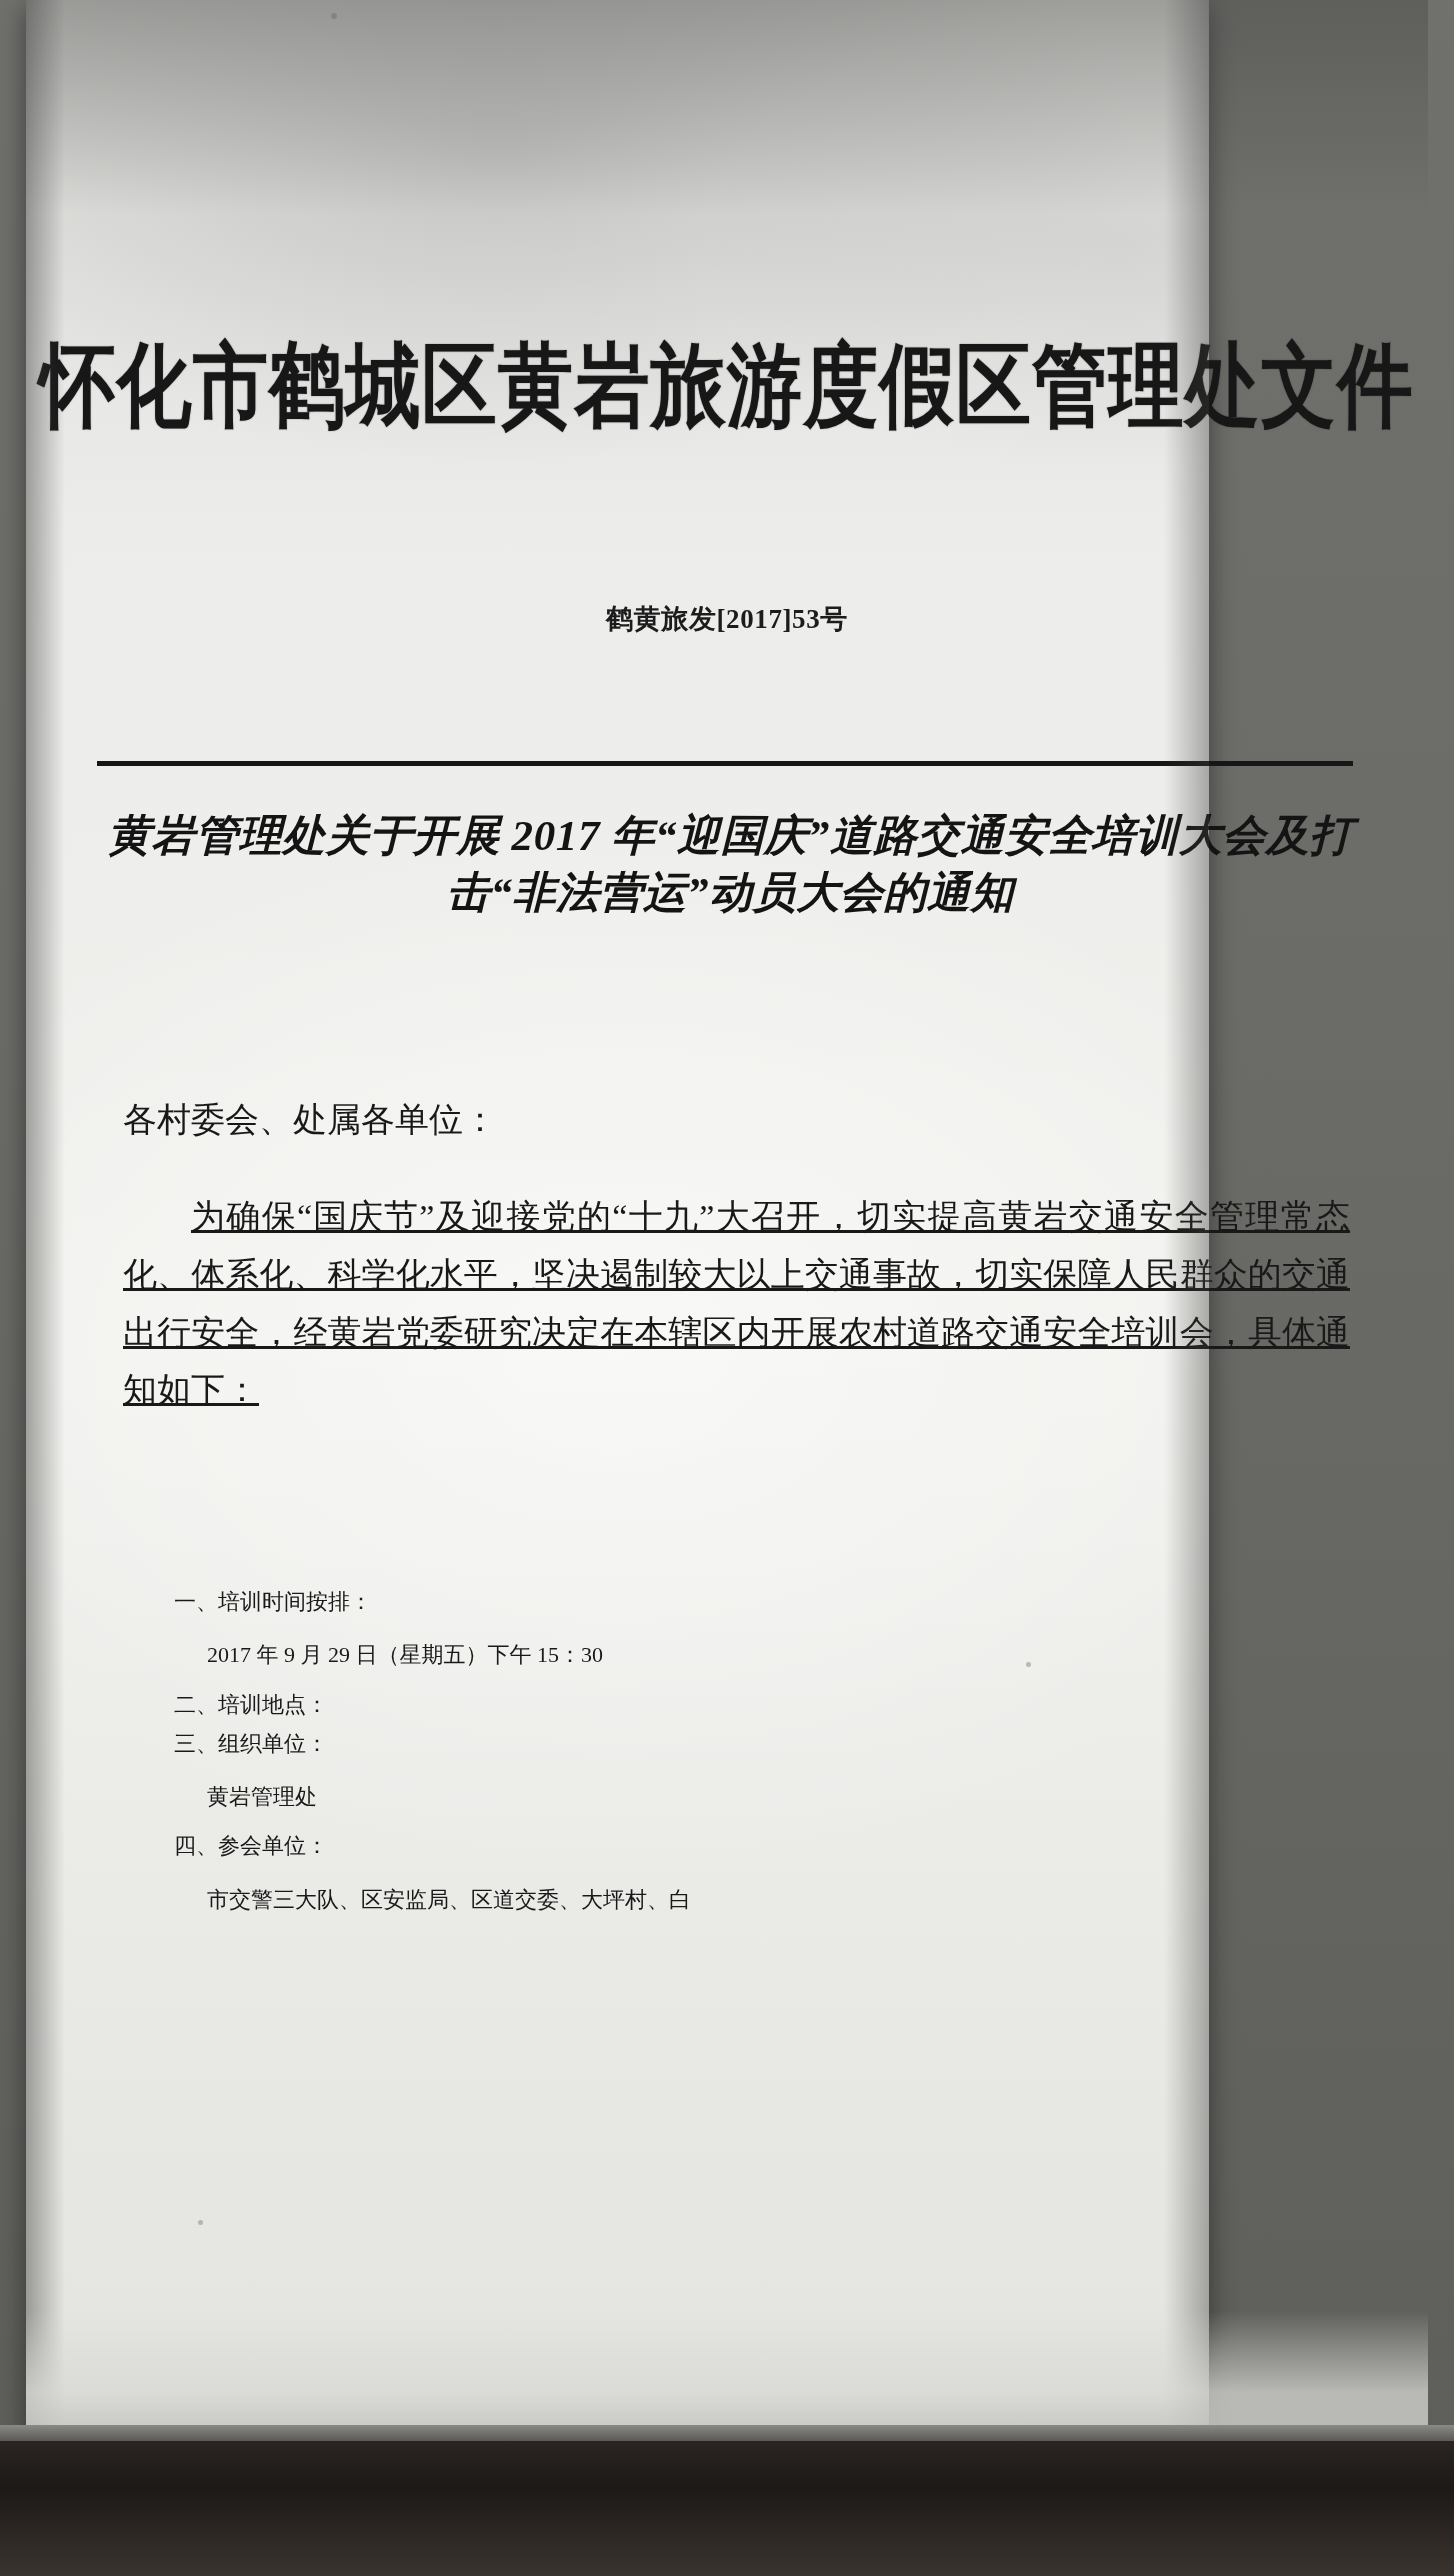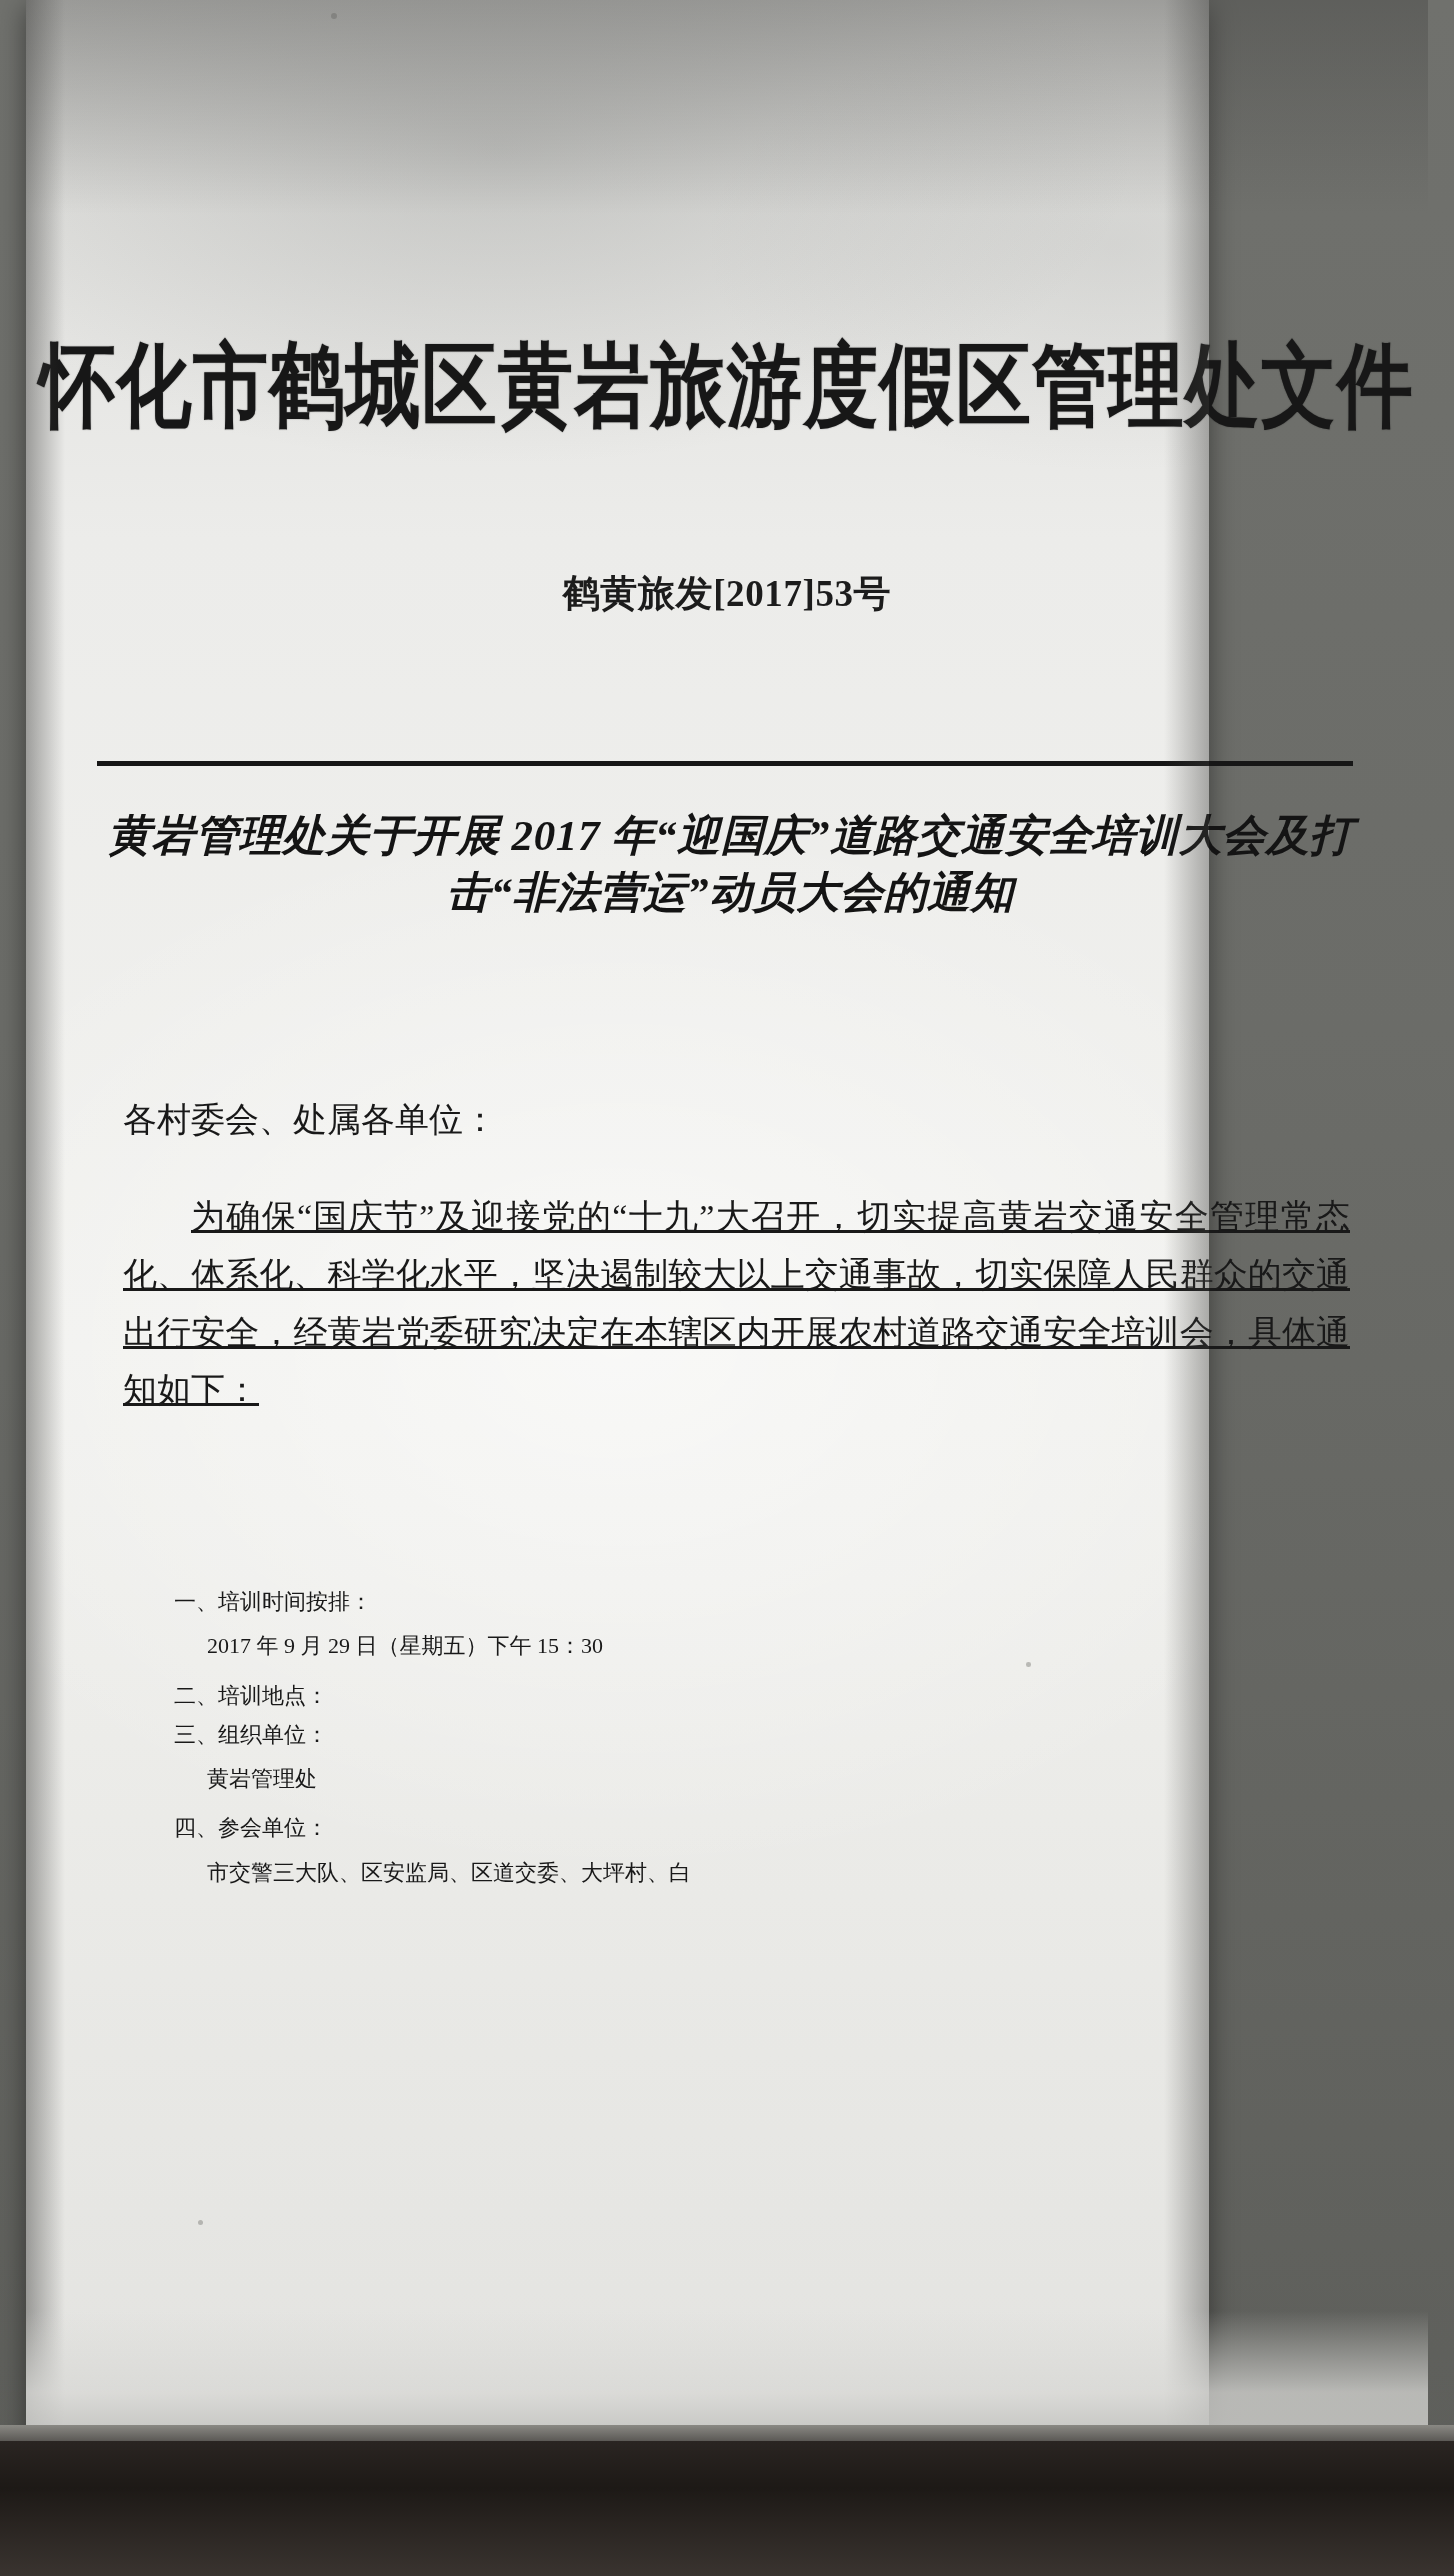--- a/index.html
+++ b/index.html
@@ -106,24 +106,24 @@
     color: #171717;
     white-space: nowrap;
     transform: scaleY(1.22);
     transform-origin: center top;
     text-shadow: 0 0 1.3px rgba(0,0,0,0.45);
   }
 
   .doc-number {
     position: absolute;
     left: 0;
-    top: 569px;
-    width: 1402px;
-    text-align: center;
-    font-size: 37px;
+    top: 601px;
+    width: 1402px;
+    text-align: center;
+    font-size: 27px;
     font-weight: 600;
     letter-spacing: 0.6px;
     color: #1c1c1c;
   }
 
   .rule {
     position: absolute;
     left: 71px;
     top: 761px;
     width: 698px;
@@ -183,21 +183,21 @@
     color: #191919;
   }
   .list-item { margin-bottom: 3.9px; }
   .list-item .li-head {
     display: block;
     text-indent: 68px;
   }
   .list-item .li-body {
     display: block;
     text-indent: 101px;
-    margin-top: 9px;
+    margin-top: 18px;
     margin-bottom: 14.3px;
   }
 
   .fade-bottom {
     position: absolute;
     left: 0;
     top: 2311px;
     width: 1402px;
     height: 136px;
     background: linear-gradient(180deg, rgba(233,233,230,0) 0%, rgba(215,215,212,0.75) 60%, rgba(190,190,187,0.95) 100%);

